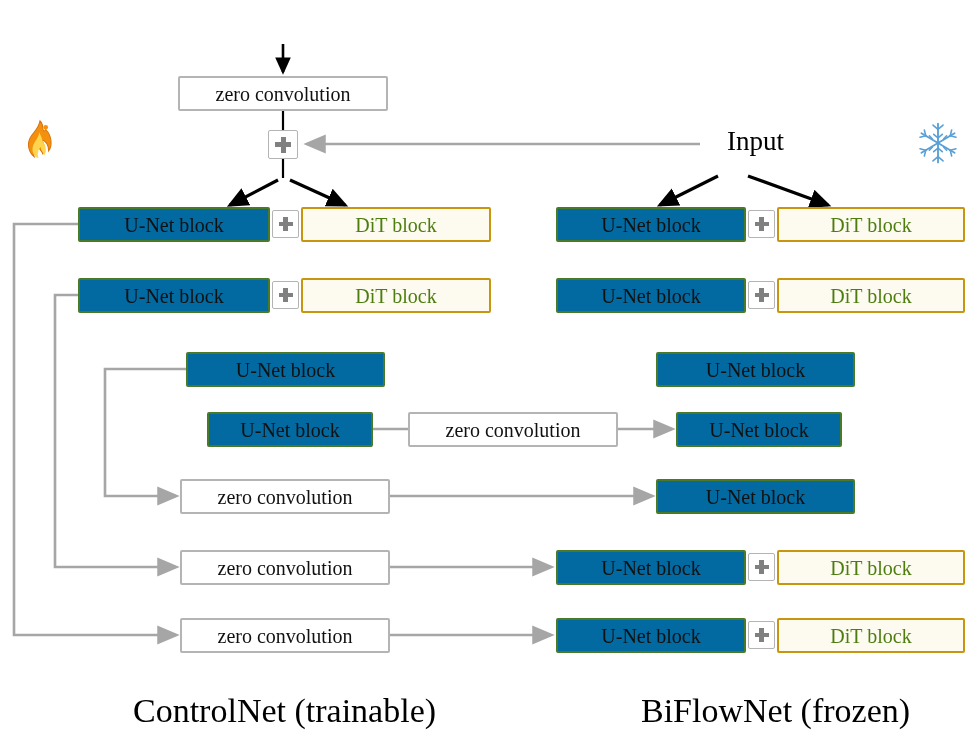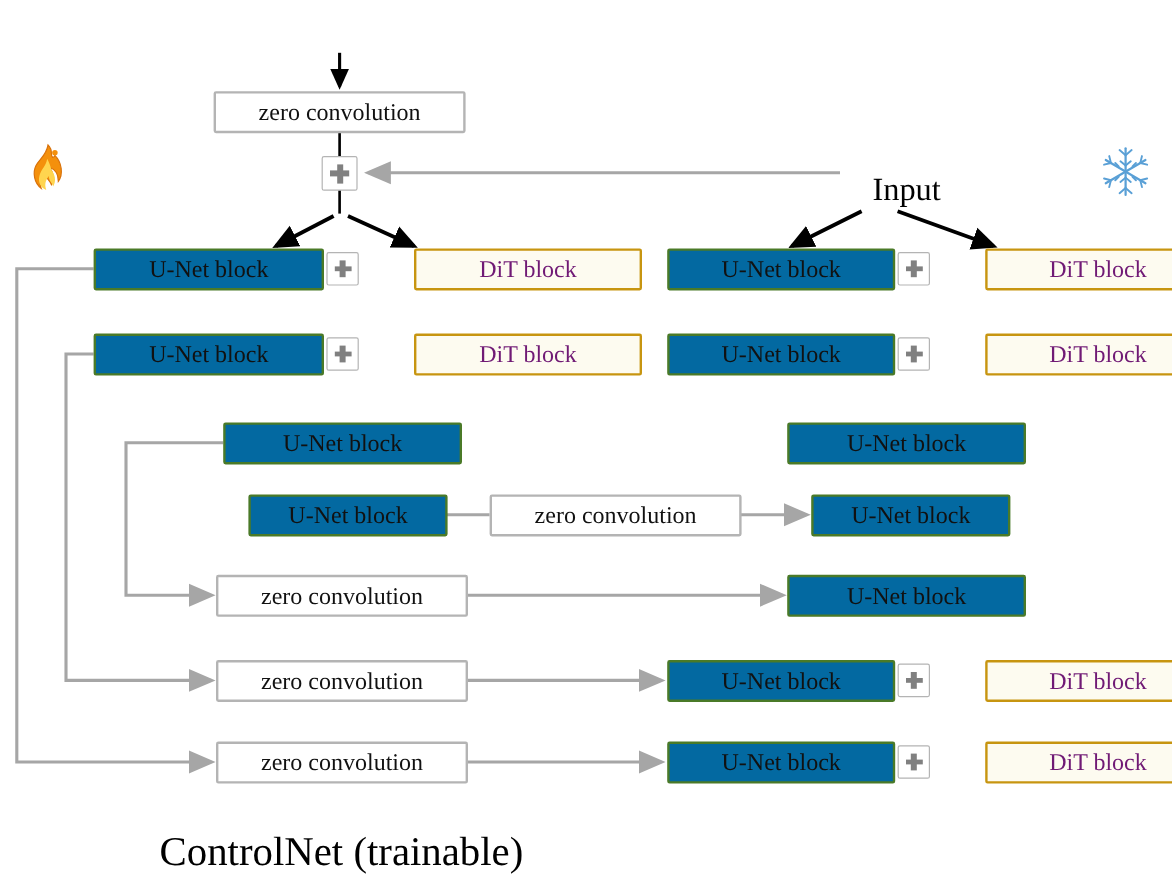--- a/index.html
+++ b/index.html
@@ -35,22 +35,21 @@
   .unet{
     border:2.5px solid #4a7a28;
     background:#0369a1;
     font-size:20px;
     color:#111;
   }
   .dit{
     border:2.5px solid #c79510;
     background:#fdfbf0;
     font-size:20px;
-    color:#701a75;
-    margin-left:44px;
+    color:#4d7c0f;
   }
   .zeroconv{
     border:2px solid #b4b4b4;
     background:#ffffff;
     font-size:20px;
     color:#111;
   }
   .plusbox{
     position:absolute;
     box-sizing:border-box;
@@ -140,21 +139,21 @@
 
     <path d="M617,429 L672,429" stroke="#a6a6a6" stroke-width="2.6" fill="none" marker-end="url(#arrGray)"></path>
 
     <path d="M390,496 L652,496" stroke="#a6a6a6" stroke-width="2.6" fill="none" marker-end="url(#arrGray)"></path>
 
     <path d="M390,567 L551,567" stroke="#a6a6a6" stroke-width="2.6" fill="none" marker-end="url(#arrGray)"></path>
 
     <path d="M390,635 L551,635" stroke="#a6a6a6" stroke-width="2.6" fill="none" marker-end="url(#arrGray)"></path>
   </svg>
 
-  <div class="toplabel" style="left:727px;top:143px;">Input</div>
+  <div class="toplabel" style="left:727px;top:126px;">Input</div>
 
   <svg class="emoji" style="left:17px;top:118px;" viewBox="0 0 64 64">
     <path d="M32 4 C30 16 22 20 18 28 C14 36 16 48 24 54 C20 44 24 38 28 34 C28 42 34 44 36 50
              C40 44 38 36 34 30 C40 32 44 38 44 46 C50 38 48 24 40 16 C38 20 36 18 36 14 C36 10 34 6 32 4 Z" fill="#f4900c" stroke="#d9720a" stroke-width="1.4"></path>
     <path d="M31 20 C30 28 24 32 22 40 C20 48 24 54 30 56 C27 48 31 43 33 40
              C33 46 37 48 38 52 C42 46 40 38 36 33 C35 28 33 24 31 20 Z" fill="#ffd54f"></path>
     <circle cx="40" cy="13" r="3.2" fill="#f4900c"></circle>
   </svg>
 
   <svg class="emoji" style="left:915px;top:120px;" viewBox="0 0 64 64">
@@ -240,14 +239,15 @@
   </div>
   <div class="node dit" style="left:777px;top:550px;width:188px;height:35px;">DiT block</div>
 
   <div class="node unet" style="left:556px;top:618px;width:190px;height:35px;">U-Net block</div>
   <div class="plusbox small" style="left:748px;top:621px;">
     <span class="glyph"></span>
   </div>
   <div class="node dit" style="left:777px;top:618px;width:188px;height:35px;">DiT block</div>
 
   <div class="caption" style="left:133px;top:692px;">ControlNet (trainable)</div>
+  <div class="caption" style="left:641px;top:692px;">BiFlowNet (frozen)</div>
 
 </div>
 
 </body></html>

